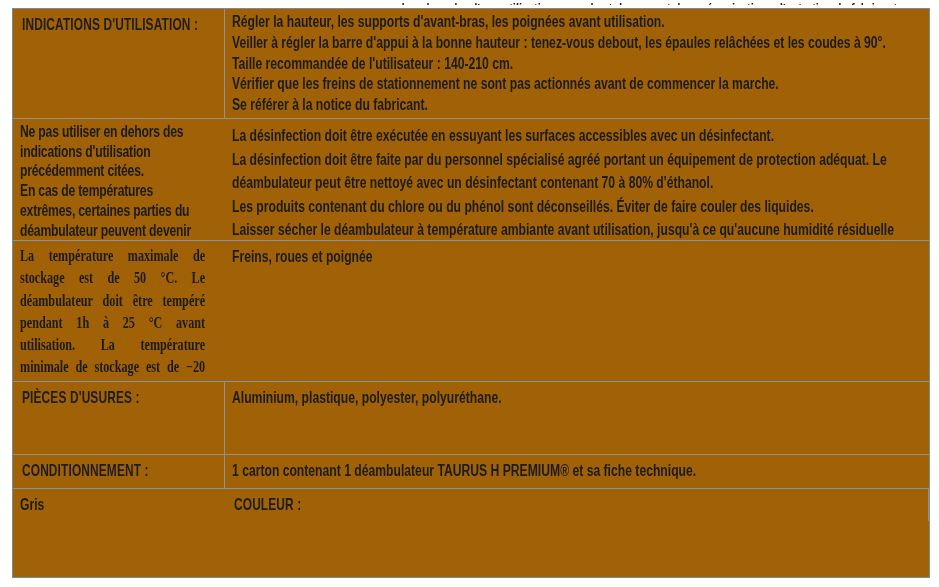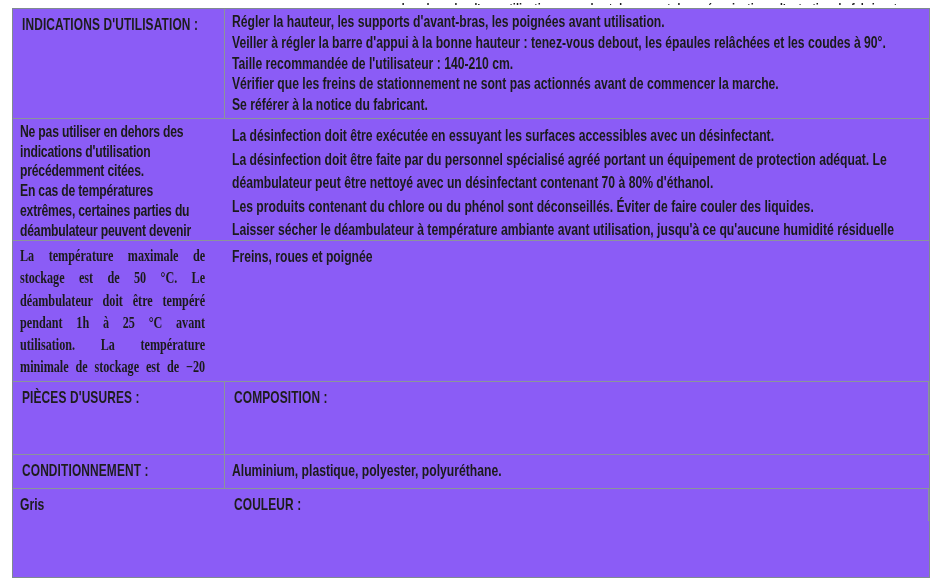--- a/index.html
+++ b/index.html
@@ -21,21 +21,21 @@
     white-space:nowrap;
     font-weight:bold;font-size:14px;
     transform:scaleX(0.78);transform-origin:0 0;
     margin-top:-12px;
     color:#1c1c1c;
   }
   .sheet{
     position:absolute;left:12px;top:8px;
     width:918px;height:570px;
     border:1px solid #7f8a90;
-    background:#8b5cf6;
+    background:#a16207;
     display:grid;
     grid-template-columns:212px 1fr;
     grid-template-rows:110px 122px 141px 73px 34px 32px 31px 27px;
     box-sizing:border-box;
   }
   .cell{
     box-sizing:border-box;
     border-bottom:1px solid #8b949b;
     overflow:hidden;
   }
@@ -123,30 +123,32 @@
 
   <div class="cell content-cell pad-single">
     <div class="content-inner lh-single">
       <p>Freins, roues et poignée</p>
     </div>
   </div>
   <div class="cell label-cell">
     <div class="label-text">PIÈCES D'USURES :</div>
   </div>
 
-  <div class="cell label-cell">
-    <div class="label-text">COMPOSITION :</div>
+  <div class="cell content-cell pad-single">
+    <div class="content-inner lh-single">
+      <p>Aluminium, plastique, polyester, polyuréthane.</p>
+    </div>
   </div>
+
   <div class="cell label-cell">
     <div class="label-text">CONDITIONNEMENT :</div>
   </div>
-
   <div class="cell content-cell pad-single">
     <div class="content-inner lh-single">
-      <p>Aluminium, plastique, polyester, polyuréthane.</p>
+      <p>1 carton contenant 1 déambulateur TAURUS H PREMIUM® et sa fiche technique.</p>
     </div>
   </div>
 
   <div class="cell content-cell pad-single last">
     <div class="content-inner lh-single">
       <p>Gris</p>
     </div>
   </div>
   <div class="cell label-cell last">
     <div class="label-text">COULEUR :</div>

